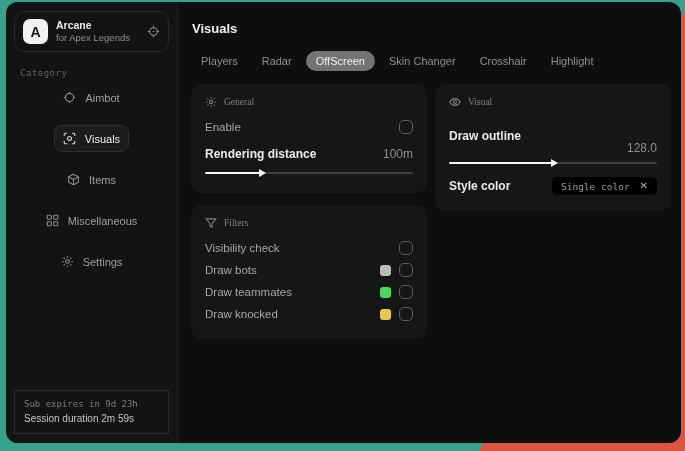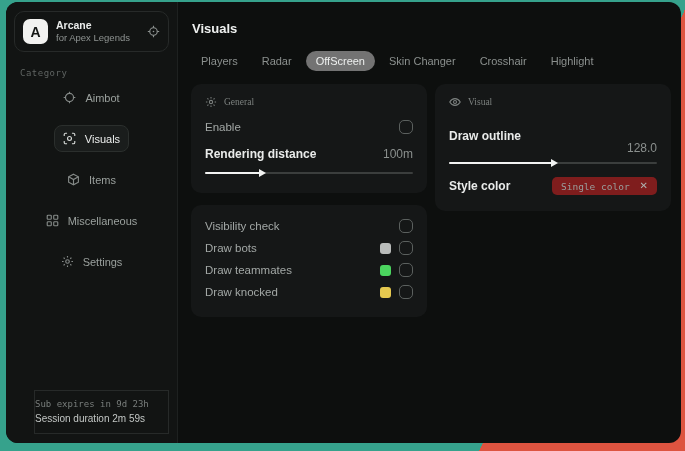--- a/index.html
+++ b/index.html
@@ -39,21 +39,21 @@
   .nav-item {
     display:flex; align-items:center; gap:9px; height:27px; padding:0 8px;
     border-radius:8px; color:#9aa09d; font-size:11px; border:1px solid transparent;
     cursor:pointer;
   }
   .nav-item .nicon { display:flex; color:#858a88; }
   .nav-item.sel { background:#1a1d1c; border-color:#2b2f2d; color:#eceeed; }
   .nav-item.sel .nicon { color:#d7dad8; }
   .sidebar-spacer { flex:1; }
   .sub-card {
-    border:1px solid #272a29; border-radius:0; padding:7px 0; line-height:1.5;margin-left:20px;
+    border:1px solid #272a29; border-radius:0; padding:7px 9px; line-height:1.5;
   }
   .sub-line1 { font-family:"DejaVu Sans Mono", monospace; color:#797e7c; font-size:9px; }
   .sub-line2 { color:#c3c7c5; font-size:10px; }
   
   .main { flex:1; padding:13px 13px 0 13px; }
   .page-title { color:#eef0ef; font-size:13px; font-weight:bold; margin:6px 0 0 1px; }
   .tabs { display:flex; align-items:center; gap:4px; margin-top:15px; }
   .tab {
     color:#8b908e; font-size:11px; padding:4px 10px; border-radius:13px; cursor:pointer;
     white-space:nowrap;
@@ -78,21 +78,21 @@
   .rgt { display:flex; align-items:center; gap:8px; }
   .swatch { width:11px; height:11px; border-radius:3px; cursor:pointer; }
   .slider { position:relative; height:8px; margin:4px 0 2px 0; cursor:pointer; }
   .slider .track { position:absolute; top:3px; left:0; right:0; height:2px; background:#3b3e3d; border-radius:1px; }
   .slider .fill { position:absolute; top:3px; left:0; height:2px; background:#f2f3f2; border-radius:1px; }
   .slider .thumb {
     position:absolute; top:0; width:0; height:0; margin-left:-2px;
     border-left:7px solid #f2f3f2; border-top:4px solid transparent; border-bottom:4px solid transparent;
   }
   .tag {
-    background:#7f1d1d; border-radius:5px; padding:3.5px 9px; display:flex; align-items:center; gap:10px;
+    background:#000000; border-radius:5px; padding:3.5px 9px; display:flex; align-items:center; gap:10px;
     cursor:pointer;
   }
   .tag-text { font-family:"DejaVu Sans Mono", monospace; color:#999e9c; font-size:9.5px; }
   .tag-x { color:#aeb2b0; font-size:10px; line-height:1; cursor:pointer; }
   svg { display:block; }
 </style>
 </head>
 <body>
 
 <div class="window">
@@ -207,20 +207,28 @@
             <span class="val">100m</span>
           </div>
           <div class="slider">
             <div class="track"></div>
             <div class="fill" style="width: 27%;"></div>
             <div class="thumb" style="left: 27%;"></div>
           </div>
         </div>
 
         <div class="panel">
+          <div class="panel-head">
+            <span class="picon">
+              <svg width="12" height="12" viewBox="0 0 16 16" fill="none" stroke="currentColor" stroke-width="1.4">
+                <path d="M1.5 2.5h13L9.5 8.5v5l-3-1.5v-3.5z"></path>
+              </svg>
+            </span>
+            <span>Filters</span>
+          </div>
           <div class="row">
             <span class="lbl">Visibility check</span>
             <span class="rgt">
                 <span class="checkbox"></span>
               </span>
           </div>
           <div class="row">
             <span class="lbl">Draw bots</span>
             <span class="rgt">
               <span class="swatch" style="background: rgb(185, 188, 186);"></span>

